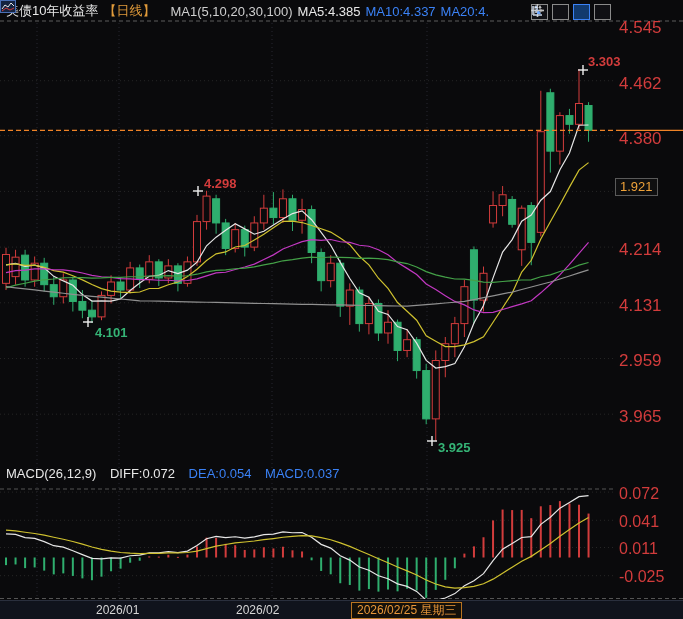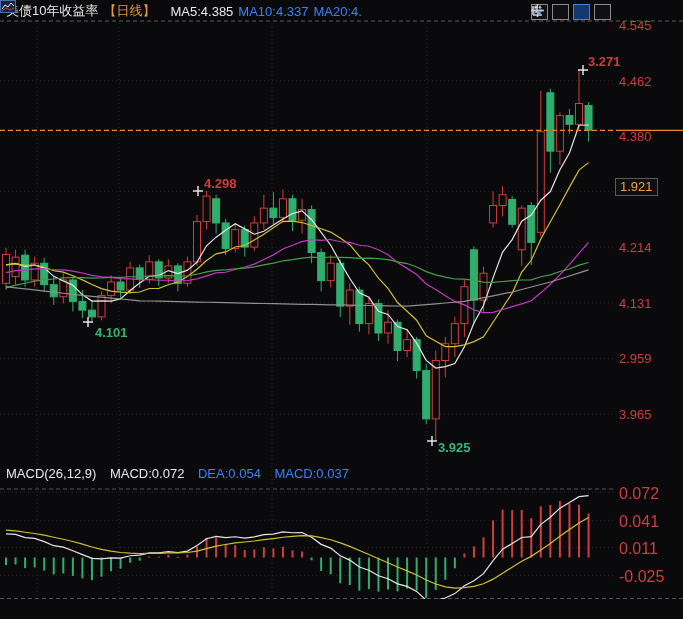--- a/index.html
+++ b/index.html
@@ -6,21 +6,21 @@
   .app{position:relative;width:683px;height:619px;background:#0a0a0c;overflow:hidden;
        font-family:"Liberation Sans",sans-serif;-webkit-font-smoothing:antialiased;}
   .hdr{position:absolute;left:0;top:0;width:683px;height:22px;display:flex;align-items:center;
        gap:5px;padding-left:6px;font-size:13px;white-space:nowrap;z-index:5;}
   .t-white{color:#e8e8e8;} .t-orange{color:#e09a3a;} .t-yellow{color:#3b82f6;}
   .t-magenta{color:#3b82f6;} .t-gray{color:#cfcfcf;}
   .toolbar{position:absolute;right:72px;top:4px;display:flex;gap:4px;z-index:6;}
   .tool{width:17px;height:16px;border:1px solid #8a8a8a;background:#101014;display:flex;
         align-items:center;justify-content:center;box-sizing:border-box;}
   .tool.active{border-color:#3b82f6;background:#123a6e;}
-  .axlbl{position:absolute;left:619px;font-size:13px;color:#d23c3c;z-index:4;}
+  .axlbl{position:absolute;left:619px;font-size:17px;color:#d23c3c;z-index:4;}
   .axlbl.m{font-size:16px;}
   .pricebox{position:absolute;left:615px;top:178px;padding:0 4px;border:1px solid #5a5a5a;
         background:#0f0f10;color:#efa23a;font-size:13px;line-height:16px;z-index:4;}
   .ann{position:absolute;font-size:13px;font-weight:700;z-index:3;}
   .ann.red{color:#d23c3c;} .ann.grn{color:#35b476;}
   .macdhdr{position:absolute;left:6px;top:466px;font-size:13px;white-space:nowrap;z-index:4;}
   .macdhdr span{margin-right:10px;}
   .xbar{position:absolute;left:0;top:600px;width:683px;height:19px;background:#10131c;
         border-top:1px solid #2a2f3d;box-sizing:border-box;z-index:4;}
   .xmonth{position:absolute;top:2px;font-size:12px;color:#d6d6d6;}
@@ -280,20 +280,21 @@
           <line x1="6.5" y1="3.5" x2="6.5" y2="9.5" stroke="#8f7a26" stroke-width="1.3"></line>
         </svg>
     </span>
     <span style="display:inline-flex;">
       <svg width="16" height="13">
           <rect x="0.5" y="0.5" width="15" height="12" fill="#15233f" stroke="#4a6fb5"></rect>
           <polyline points="2,9 5,5 8,7 11,3 14,6" fill="none" stroke="#e8e8e8" stroke-width="1"></polyline>
           <polyline points="2,11 6,8 10,10 14,8" fill="none" stroke="#d23c3c" stroke-width="1"></polyline>
         </svg>
     </span>
+    <span class="t-gray">MA1(5,10,20,30,100)</span>
     <span class="t-white">MA5:4.385</span>
     <span class="t-yellow">MA10:4.337</span>
     <span class="t-magenta">MA20:4.</span>
   </div>
 
   <div class="toolbar">
     <span class="tool">
       <svg width="13" height="13">
           <line x1="6.5" y1="1" x2="6.5" y2="12" stroke="#c0c0c0"></line>
           <line x1="1" y1="6.5" x2="12" y2="6.5" stroke="#c0c0c0"></line>
@@ -334,29 +335,34 @@
   <div class="axlbl" style="top:74px">4.462</div>
   <div class="axlbl" style="top:129px">4.380</div>
   <div class="axlbl" style="top:240px">4.214</div>
   <div class="axlbl" style="top:296px">4.131</div>
   <div class="axlbl" style="top:351px">2.959</div>
   <div class="axlbl" style="top:407px">3.965</div>
   <div class="pricebox">1.921</div>
 
   <div class="ann red" style="left:204px;top:176px">4.298</div>
   <div class="ann grn" style="left:95px;top:325px">4.101</div>
-  <div class="ann red" style="left:588px;top:54px">3.271</div>
+  <div class="ann red" style="left:588px;top:54px">3.303</div>
   <div class="ann grn" style="left:438px;top:440px">3.925</div>
 
   <div class="macdhdr">
     <span class="t-white">MACD(26,12,9)</span>
-    <span class="t-white">MACD:0.072</span>
+    <span class="t-white">DIFF:0.072</span>
     <span class="t-yellow">DEA:0.054</span>
     <span class="t-magenta">MACD:0.037</span>
   </div>
 
   <div class="axlbl m" style="top:485px">0.072</div>
   <div class="axlbl m" style="top:513px">0.041</div>
   <div class="axlbl m" style="top:540px">0.011</div>
   <div class="axlbl m" style="top:568px">-0.025</div>
 
+  <div class="xbar">
+    <div class="xmonth" style="left:96px">2026/01</div>
+    <div class="xmonth" style="left:236px">2026/02</div>
+    <div class="xdate">2026/02/25 星期三</div>
+  </div>
 
 </div>
 
 </body></html>

